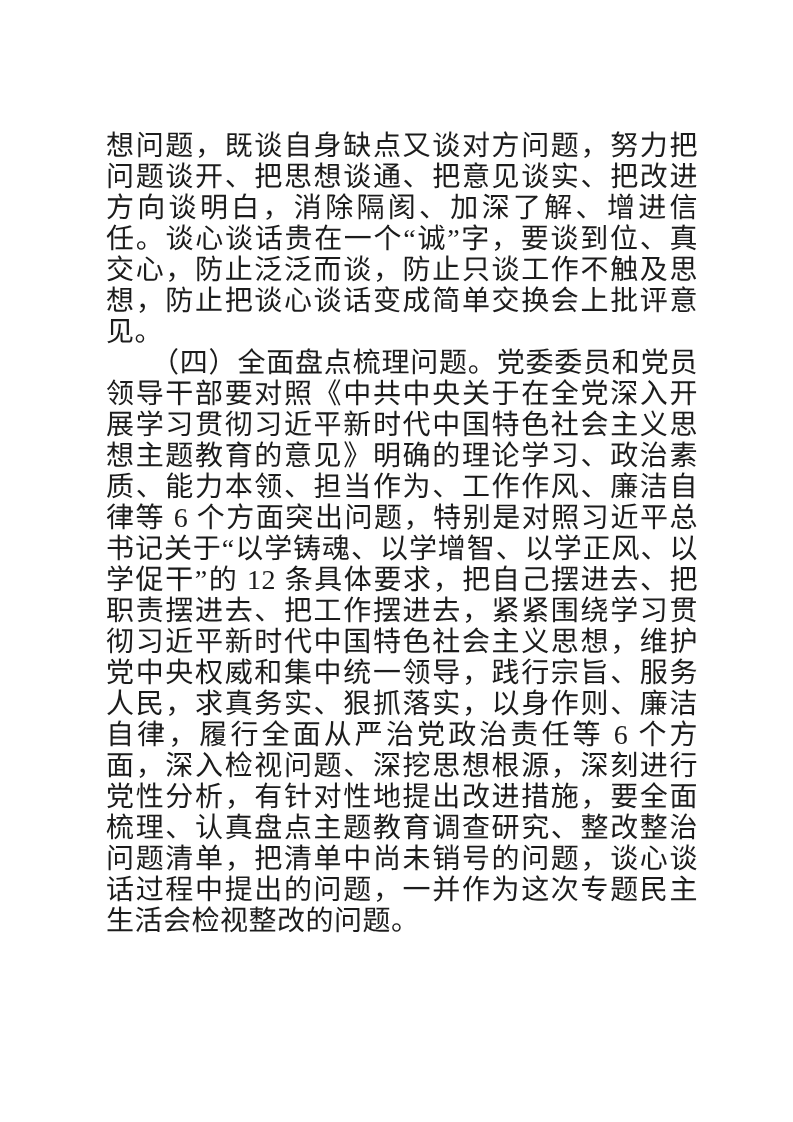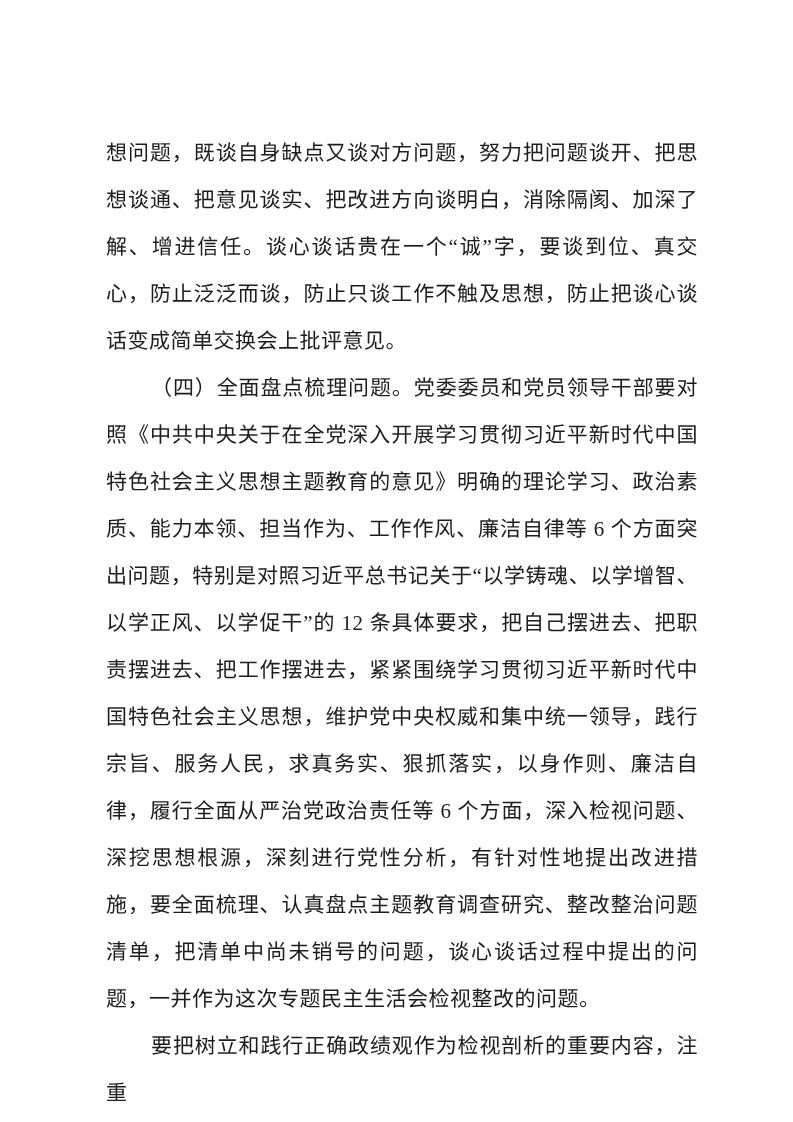--- a/index.html
+++ b/index.html
@@ -14,22 +14,22 @@
     background: #ffffff;
     overflow: hidden;
     font-family: "Liberation Serif", "DejaVu Serif", serif;
   }
   .content {
     position: absolute;
     left: 106px;
     top: 130px;
     width: 592px;
     color: #1c1c1c;
-    font-size: 21px;
-    line-height: 47px;
+    font-size: 28px;
+    line-height: 31px;
     text-align: justify;
     text-justify: inter-ideograph;
     letter-spacing: 0.5px;
   }
   .content p {
     margin: 0;
     padding: 0;
   }
   .content p.indent {
     text-indent: 45px;
@@ -39,15 +39,14 @@
   }
 </style>
 </head>
 <body>
 
 <div class="page">
   <div class="content">
 
   <p><span>想问题，既谈自身缺点又谈对方问题，努力把问题谈开、把思想谈通、把意见谈实、把改进方向谈明白，消除隔阂、加深了解、增进信任。谈心谈话贵在一个“诚”字，要谈到位、真交心，防止泛泛而谈，防止只谈工作不触及思想，防止把谈心谈话变成简单交换会上批评意见。</span></p>
       <p class="indent"><span class="lead">（四）全面盘点梳理问题。</span><span>党委委员和党员领导干部要对照《中共中央关于在全党深入开展学习贯彻习近平新时代中国特色社会主义思想主题教育的意见》明确的理论学习、政治素质、能力本领、担当作为、工作作风、廉洁自律等 6 个方面突出问题，特别是对照习近平总书记关于“以学铸魂、以学增智、以学正风、以学促干”的 12 条具体要求，把自己摆进去、把职责摆进去、把工作摆进去，紧紧围绕学习贯彻习近平新时代中国特色社会主义思想，维护党中央权威和集中统一领导，践行宗旨、服务人民，求真务实、狠抓落实，以身作则、廉洁自律，履行全面从严治党政治责任等 6 个方面，深入检视问题、深挖思想根源，深刻进行党性分析，有针对性地提出改进措施，要全面梳理、认真盘点主题教育调查研究、整改整治问题清单，把清单中尚未销号的问题，谈心谈话过程中提出的问题，一并作为这次专题民主生活会检视整改的问题。</span></p>
-      <p class="indent"><span>要把树立和践行正确政绩观作为检视剖析的重要内容，注重</span></p>
     </div>
 </div>
 
 </body></html>

